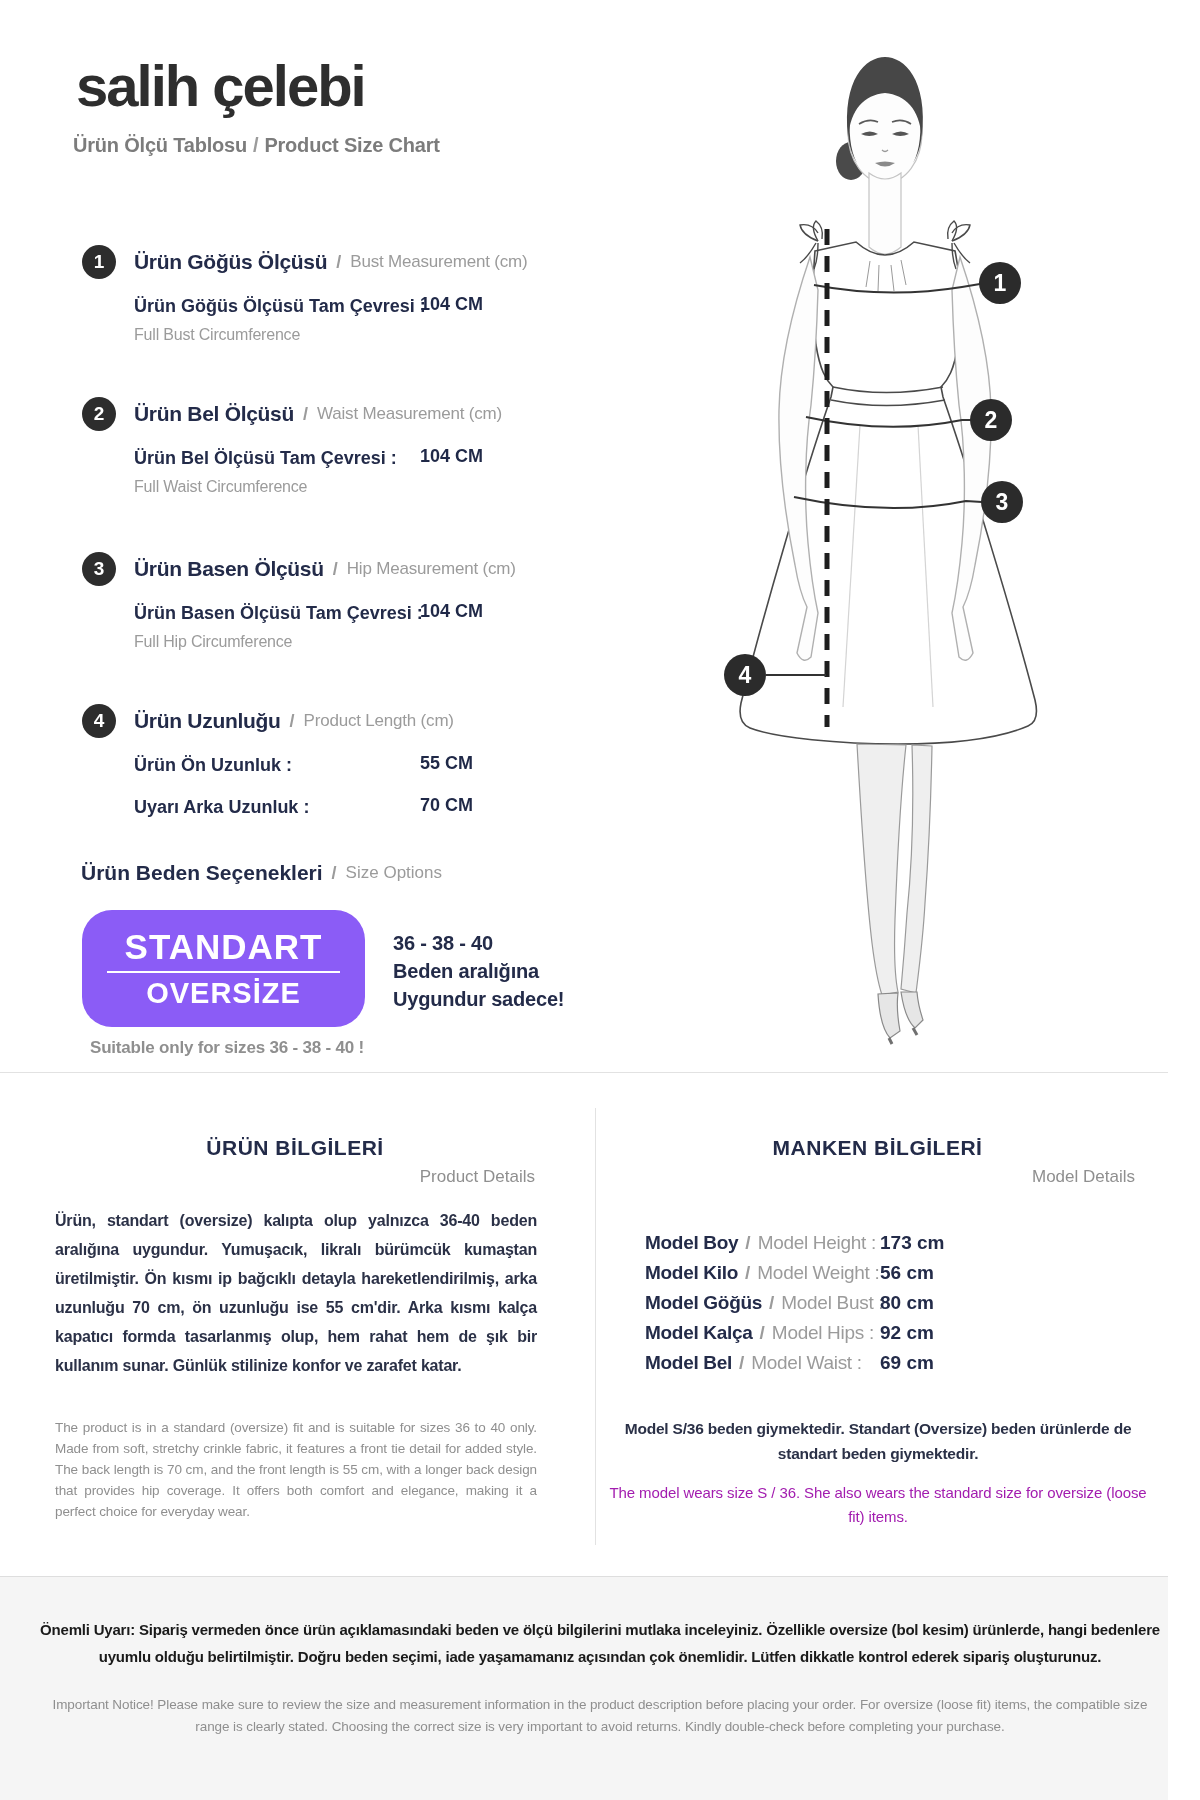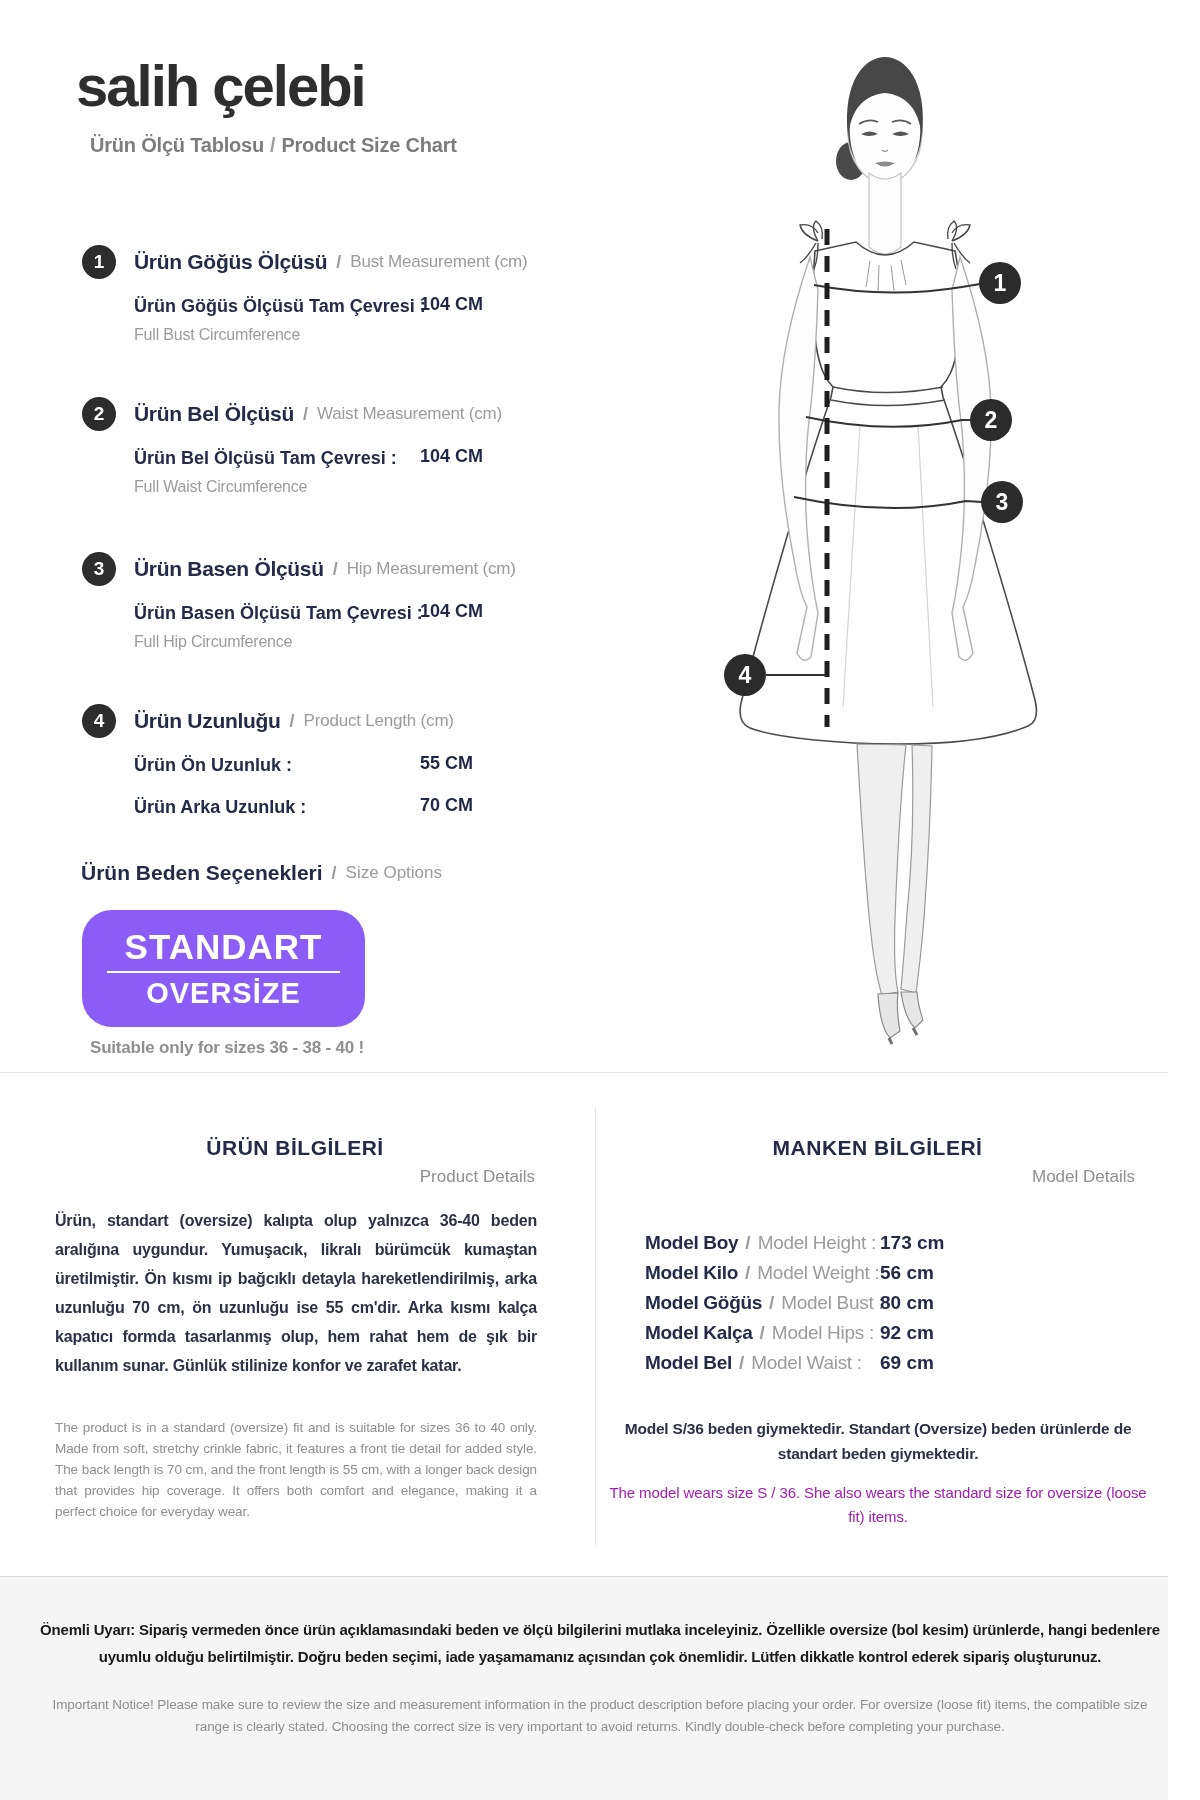--- a/index.html
+++ b/index.html
@@ -2,21 +2,21 @@
 <html><head>
 <meta charset="utf-8">
 <style>
   html,body{margin:0;padding:0;background:#ffffff;}
   .page{position:relative;width:1168px;height:1800px;background:#ffffff;overflow:hidden;
         font-family:"Liberation Sans", sans-serif;color:#232b49;}
   .abs{position:absolute;}
 
   
   .logo{left:76px;top:52px;font-size:58px;font-weight:800;letter-spacing:-2px;color:#2e2e2e;}
-  .subtitle{left:90px;top:134px;font-size:20px;font-weight:700;color:#7c7c7c;letter-spacing:-0.2px;}
+  .subtitle{left:73px;top:134px;font-size:20px;font-weight:700;color:#7c7c7c;letter-spacing:-0.2px;}
   .subtitle .sep{color:#9b9b9b;padding:0 6px;}
 
   
   .section{left:82px;width:520px;}
   .sec-head{display:flex;align-items:center;height:40px;}
   .num-circle{width:34px;height:34px;border-radius:50%;background:#2d2d2d;color:#ffffff;
               display:flex;align-items:center;justify-content:center;font-size:19px;font-weight:700;
               flex:0 0 34px;margin-right:18px;}
   .sec-title-tr{font-size:21px;font-weight:800;color:#232b49;letter-spacing:-0.3px;}
   .sec-sep{font-size:18px;font-weight:700;color:#9b9b9b;padding:0 9px;}
@@ -137,35 +137,40 @@
       <span class="sec-title-tr">Ürün Uzunluğu</span>
       <span class="sec-sep">/</span>
       <span class="sec-title-en">Product Length (cm)</span>
     </div>
     <div class="sec-body">
       <div class="sec-row">
         <span class="row-label">Ürün Ön Uzunluk :</span>
         <span class="row-value">55 CM</span>
       </div>
       <div class="sec-row">
-        <span class="row-label">Ürün Arka Uzunluk :</span>
+        <span class="row-label">Uyarı Arka Uzunluk :</span>
         <span class="row-value">70 CM</span>
       </div>
     </div>
   </div>
 
   <div class="abs size-head">
     <span class="t-tr">Ürün Beden Seçenekleri</span>
     <span class="sep">/</span>
     <span class="t-en">Size Options</span>
   </div>
   <div class="abs std-badge">
     <div class="l1">STANDART</div>
     <div class="rule"></div>
     <div class="l2">OVERSİZE</div>
+  </div>
+  <div class="abs range-text">
+    <div>36 - 38 - 40</div>
+    <div>Beden aralığına</div>
+    <div>Uygundur sadece!</div>
   </div>
   <div class="abs suitable">Suitable only for sizes 36 - 38 - 40 !</div>
 
   <svg class="abs figure" viewBox="0 0 560 1000" xmlns="http://www.w3.org/2000/svg">
 
     <ellipse cx="241" cy="116" rx="15" ry="19" fill="#4a4a4a"></ellipse>
 
     <ellipse cx="275" cy="88" rx="37" ry="50" fill="#fdfdfd" stroke="#c4c4c4" stroke-width="1.2"></ellipse>
 
     <path d="M238,92 C232,34 256,12 275,12 C294,12 318,34 312,92 C309,64 296,50 275,48 C254,50 241,64 238,92 Z" fill="#474747"></path>

